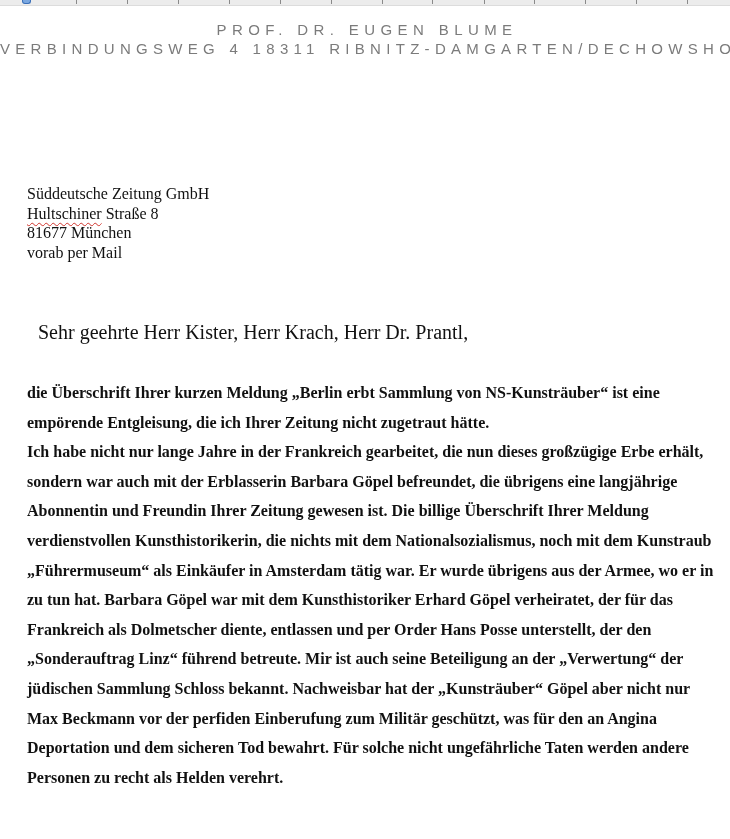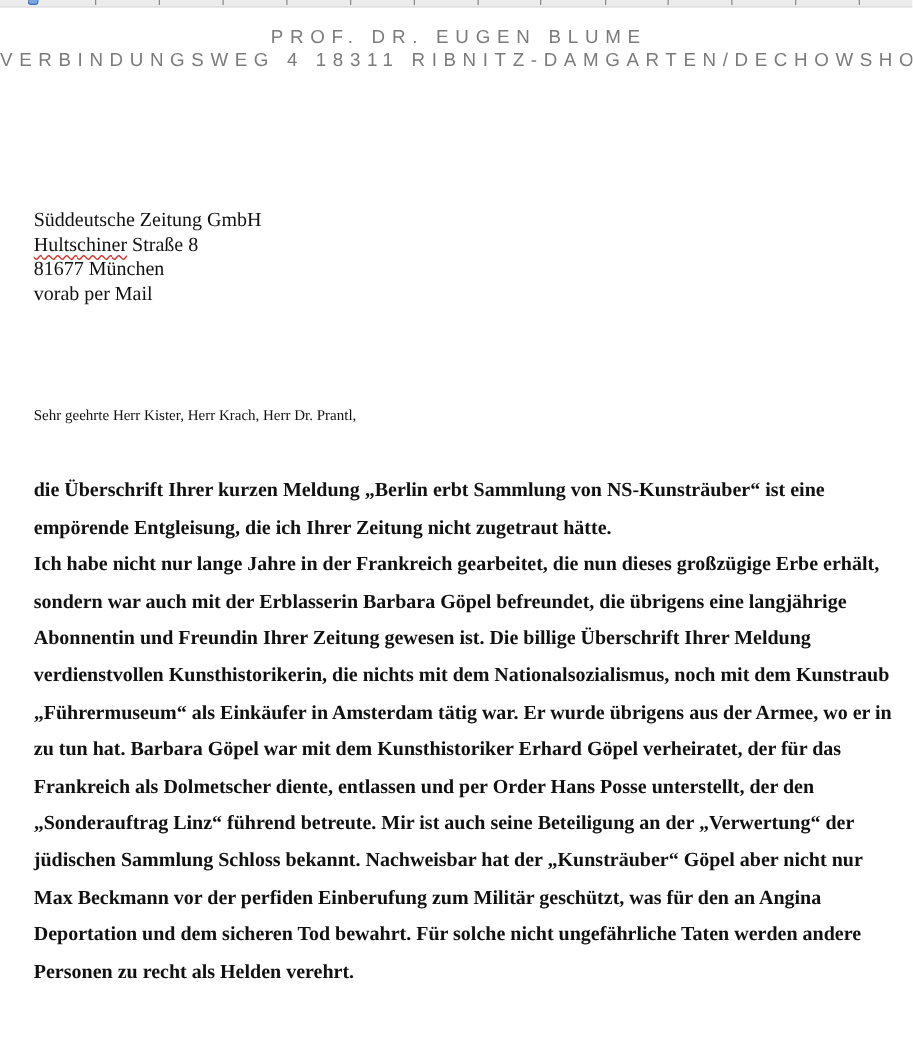--- a/index.html
+++ b/index.html
@@ -59,35 +59,35 @@
       padding-left: 2px;
     }
     .lh-address {
       top: 40px;
       letter-spacing: 5.3px;
       padding-left: 0;
     }
     .recipient {
       position: absolute;
       left: 27px;
-      top: 167px;
+      top: 184px;
       font-size: 16px;
       line-height: 19.5px;
     }
     .recipient div { white-space: nowrap; }
     .spell {
       text-decoration: underline wavy #d0342c;
       text-decoration-thickness: 1px;
       text-underline-offset: 3px;
     }
     .salutation {
       position: absolute;
-      left: 27px;
+      left: 38px;
       top: 322px;
-      font-size: 12px;
+      font-size: 20px;
       line-height: 20px;
       white-space: nowrap;
     }
     .body-text {
       position: absolute;
       left: 27px;
       top: 378px;
       width: 690px;
       font-size: 16px;
       line-height: 29.6px;

